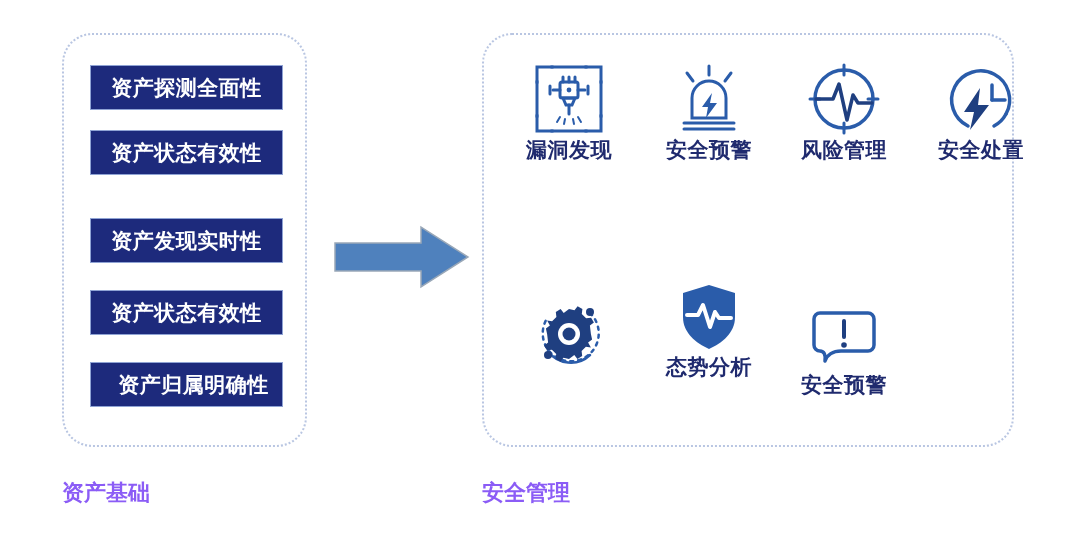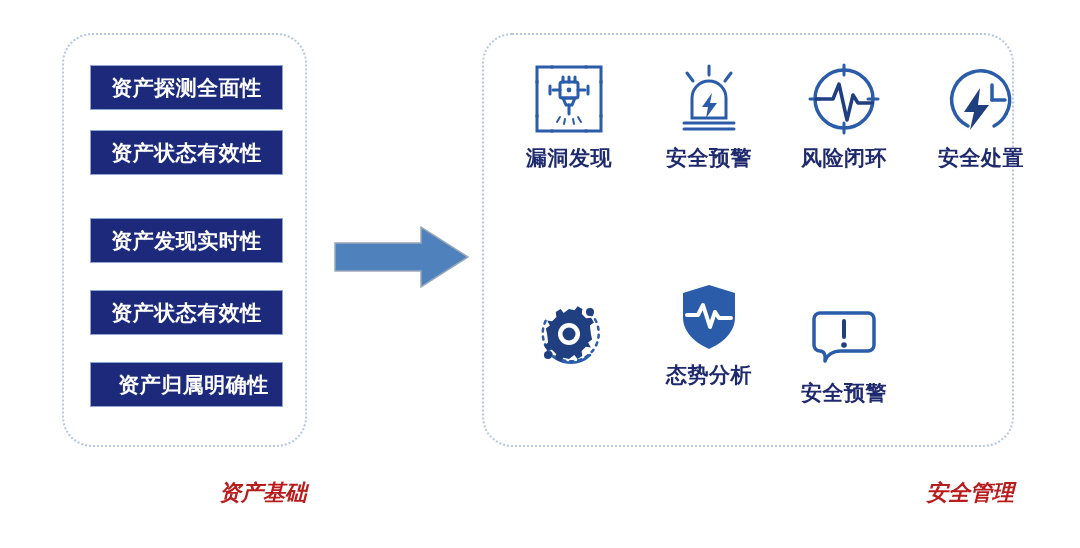--- a/index.html
+++ b/index.html
@@ -65,37 +65,36 @@
     display: flex;
     flex-direction: column;
     align-items: center;
   }
   .icon-art {
     width: 74px;
     height: 74px;
     display: block;
   }
   .icon-label {
-    margin-top: 8px;
+    margin-top: 0;
     font-size: 21px;
     font-weight: bold;
     color: #1f2a6e;
     white-space: nowrap;
     letter-spacing: 0.5px;
   }
 
   
   .caption {
     position: absolute;
     font-size: 22px;
     font-weight: bold;
-    color: #b91c1c;
+    color: #8b5cf6;
     white-space: nowrap;
-    text-align: right;
-    font-style: italic;
+    text-align: left;
   }
   #caption-left  { left: 62px;  top: 478px; width: 245px; }
   #caption-right { left: 482px; top: 478px; width: 532px; }
 </style>
 </head>
 <body>
 
 <div id="canvas">
 
   <div id="left-panel" class="panel">
@@ -178,21 +177,21 @@
       <svg class="icon-art" viewBox="0 0 74 74">
         <circle cx="37" cy="37" r="29" fill="none" stroke="#2a5caa" stroke-width="3.5"></circle>
         <g stroke="#2a5caa" stroke-width="3" stroke-linecap="round">
           <path d="M37 3 V13"></path>
             <path d="M37 61 V71"></path>
           <path d="M3 37 H13"></path>
             <path d="M61 37 H71"></path>
         </g>
         <path d="M9 37 H26 L32 22 L40 58 L46 33 L51 41 H65" fill="none" stroke="#1f3f80" stroke-width="3.5" stroke-linejoin="round" stroke-linecap="round"></path>
       </svg>
-      <div class="icon-label">风险闭环</div>
+      <div class="icon-label">风险管理</div>
     </div>
 
     <div class="icon-cell" style="left:437px; top:27px;">
       <svg class="icon-art" viewBox="0 0 74 74">
         <path d="M24 64 A29 29 0 1 1 62 52" fill="none" stroke="#2a5caa" stroke-width="3.5" stroke-linecap="round"></path>
         <path d="M62 52 A29 29 0 0 1 50 64" fill="none" stroke="#2a5caa" stroke-width="3.5" stroke-linecap="round"></path>
         <g stroke="#2a5caa" stroke-width="3.5" stroke-linecap="round">
           <path d="M48 23 V38"></path>
           <path d="M48 38 H61"></path>
         </g>

